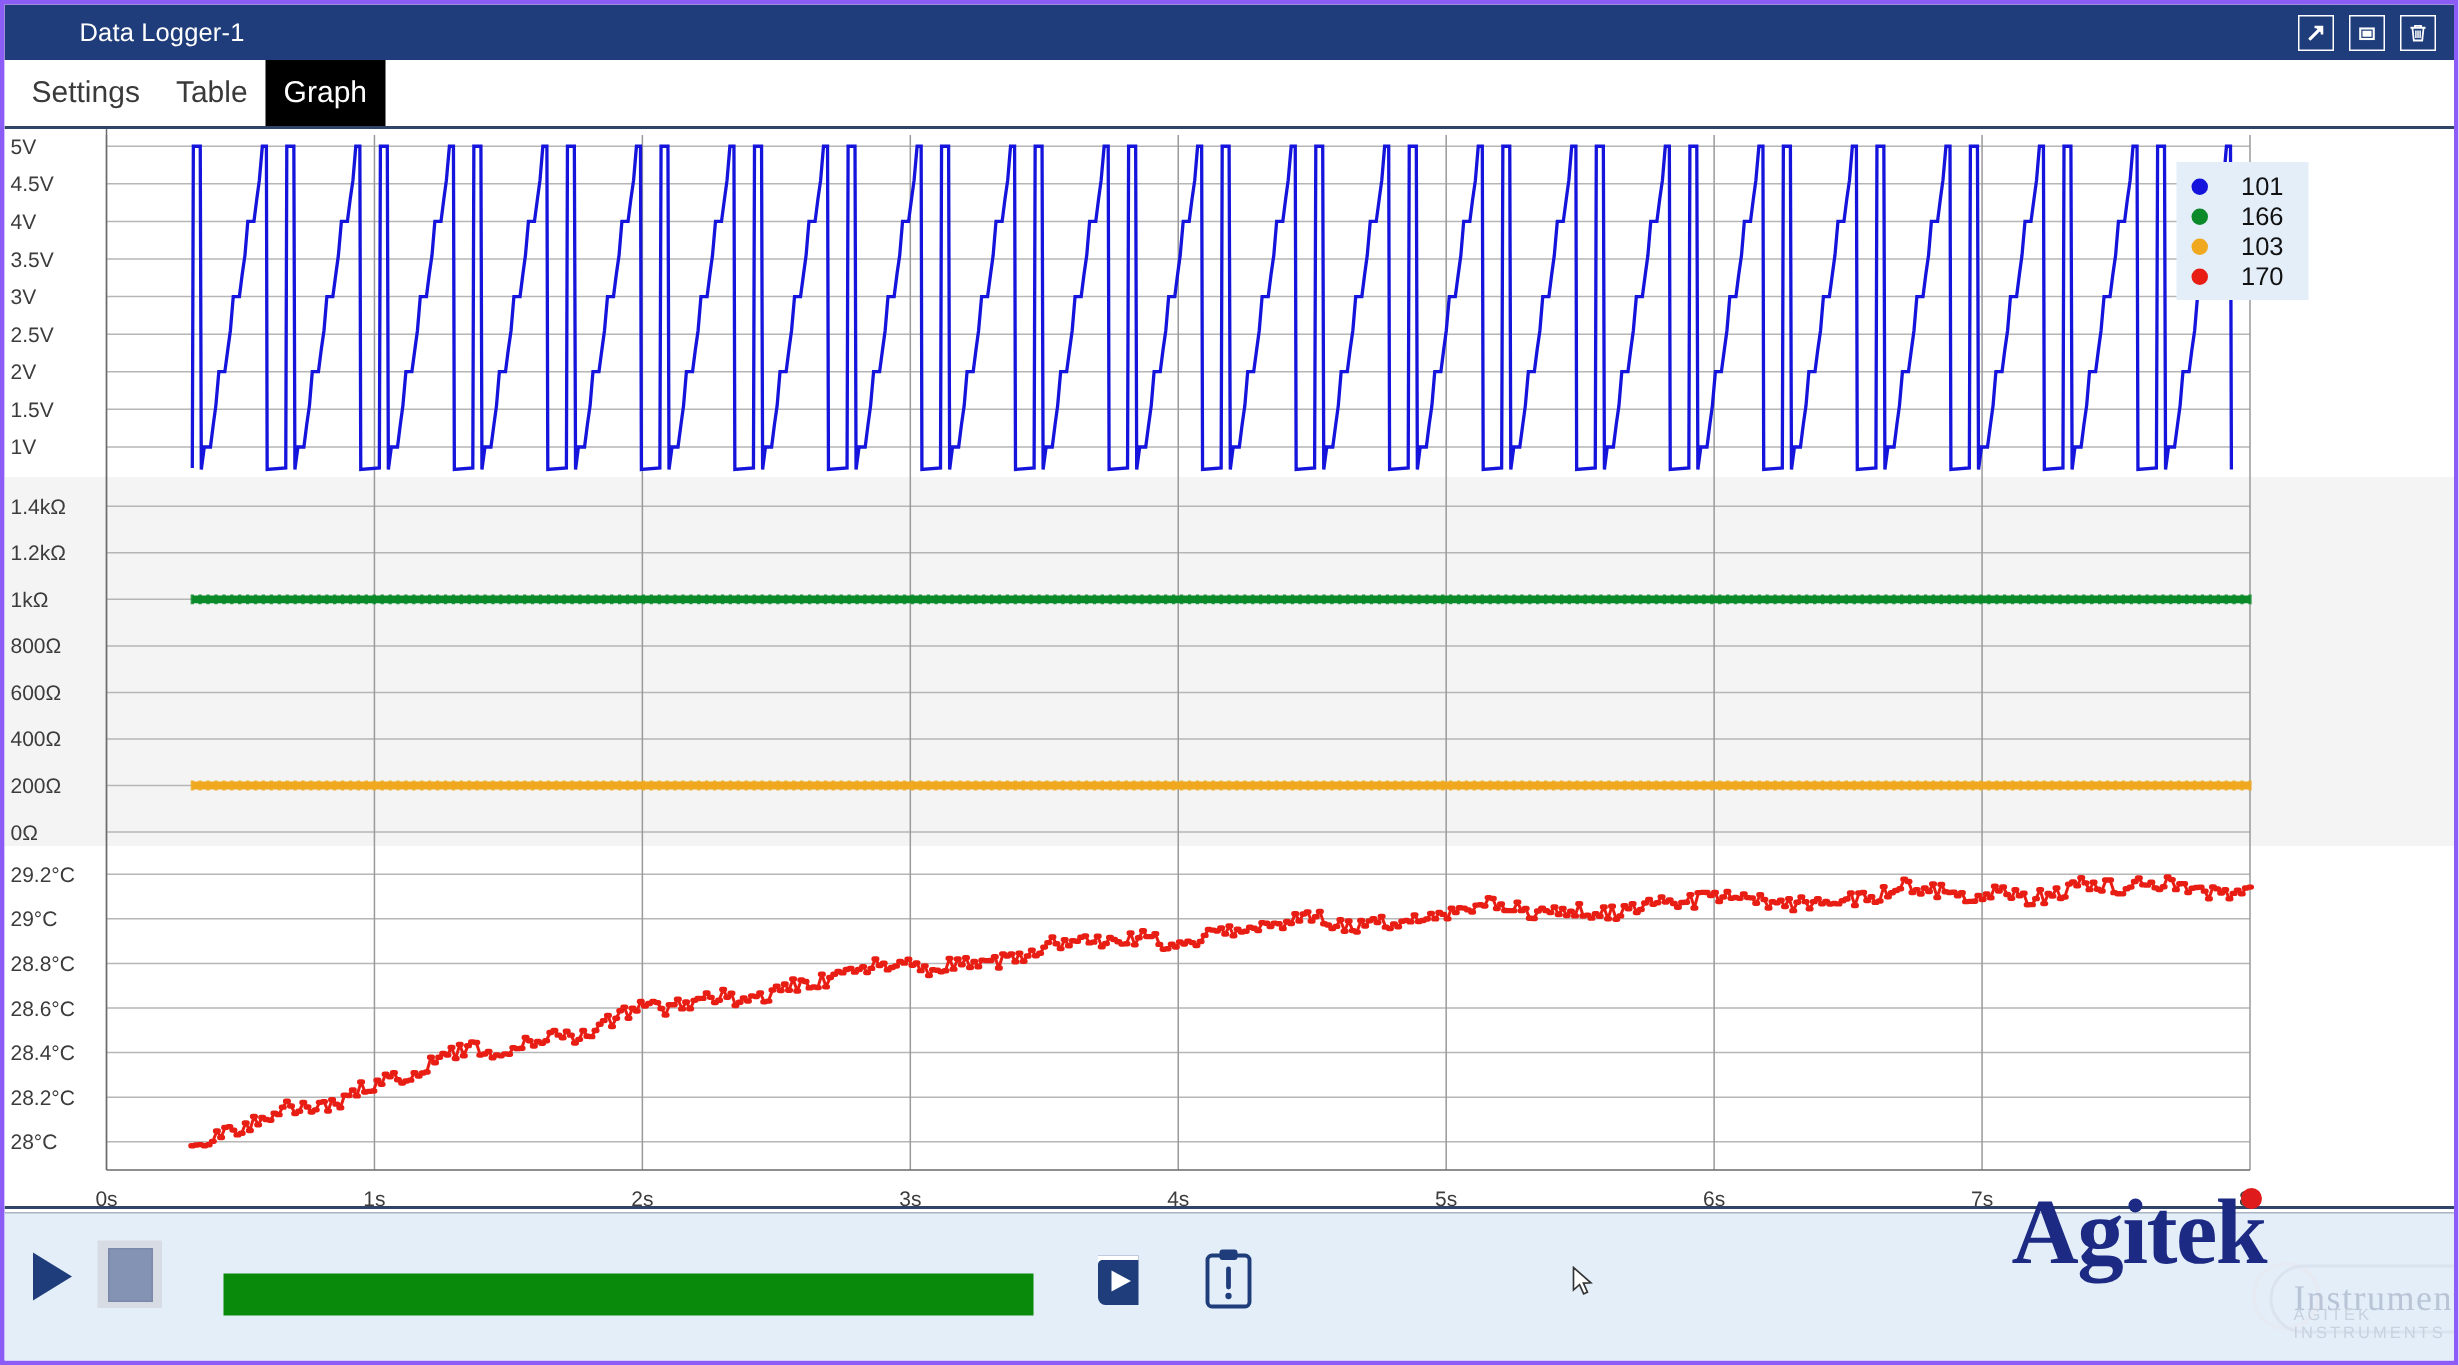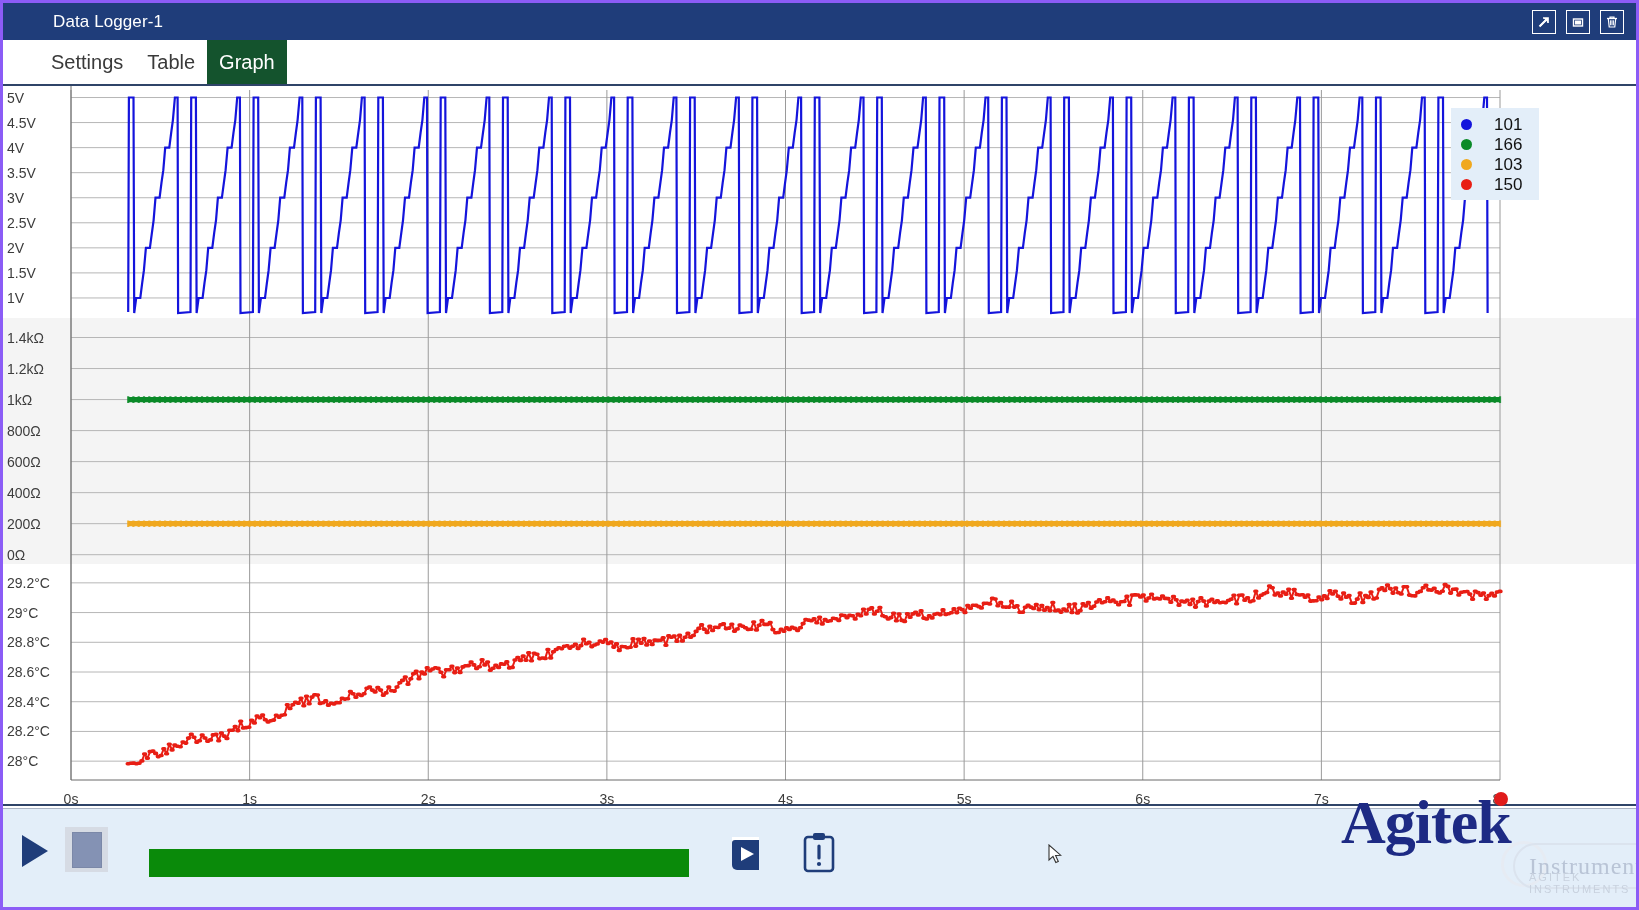--- a/index.html
+++ b/index.html
@@ -57,34 +57,33 @@
   
   .tabbar {
     position: absolute;
     left: 0; top: 37px;
     width: 100%;
     height: 44px;
     background: #ffffff;
     display: flex;
     align-items: stretch;
     box-sizing: border-box;
-    padding-left: 30px;
   }
   .tab {
     display: flex;
     align-items: center;
     padding: 0 12px;
     font-size: 20px;
     color: #3a3a3a;
     cursor: pointer;
     user-select: none;
   }
   .tab:first-child { margin-left: 6px; }
   .tab.active {
-    background: #14532d;
+    background: #000000;
     color: #ffffff;
   }
 
   
   .plot-wrap {
     position: absolute;
     left: 0; top: 81px;
     width: 1639px;
     height: 722px;
     box-sizing: border-box;
@@ -392,21 +391,21 @@
     <div class="legend-row">
       <span class="legend-dot" id="ld1" style="background: rgb(10, 138, 40);"></span>
       <span class="legend-label">166</span>
     </div>
     <div class="legend-row">
       <span class="legend-dot" id="ld2" style="background: rgb(240, 168, 30);"></span>
       <span class="legend-label">103</span>
     </div>
     <div class="legend-row">
       <span class="legend-dot" id="ld3" style="background: rgb(232, 30, 20);"></span>
-      <span class="legend-label">150</span>
+      <span class="legend-label">170</span>
     </div>
   </div>
 
   <div class="bottombar">
     <div class="play-btn">
       <svg width="34" height="36" viewBox="0 0 34 36">
         <path d="M4 2 L30 18 L4 34 Z" fill="#1f3d7a"></path>
       </svg>
     </div>
     <div class="stop-btn">

